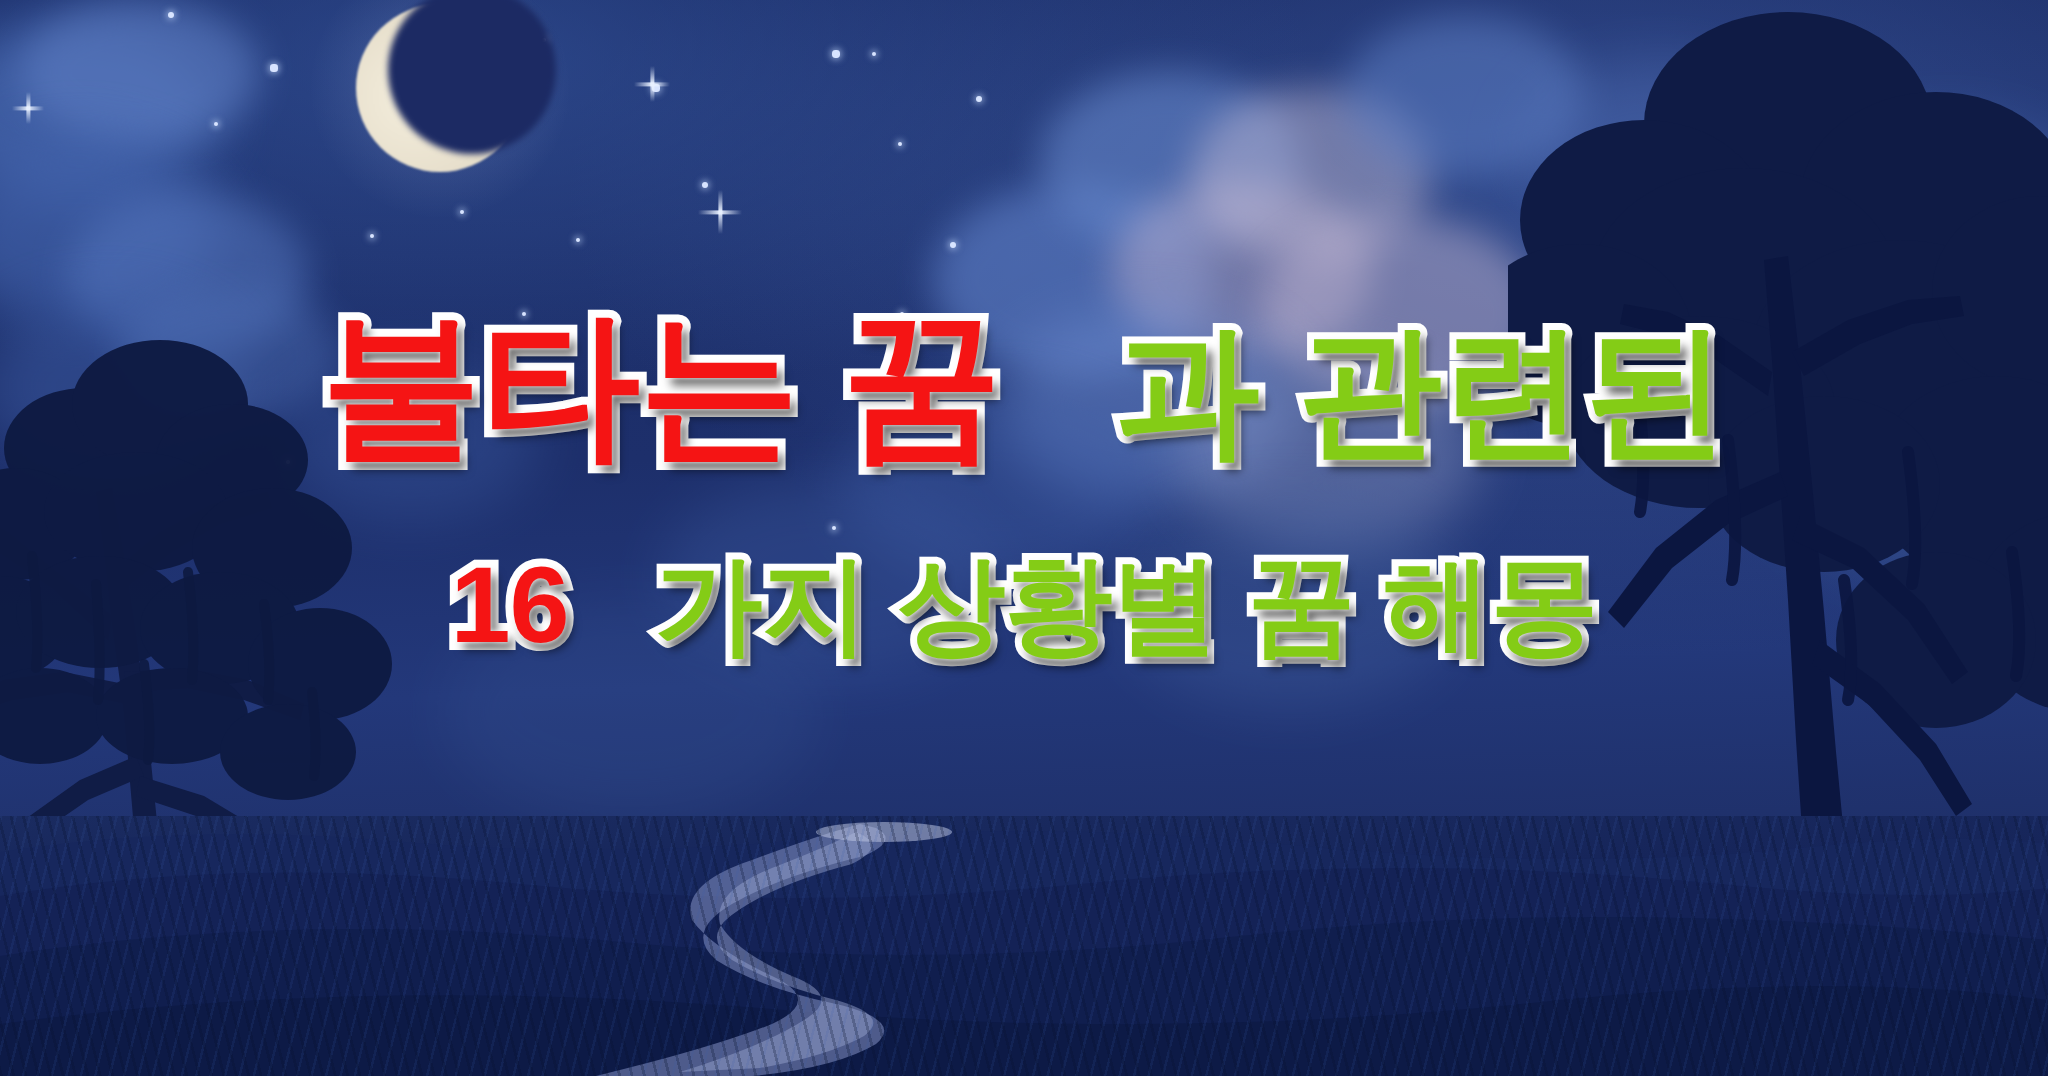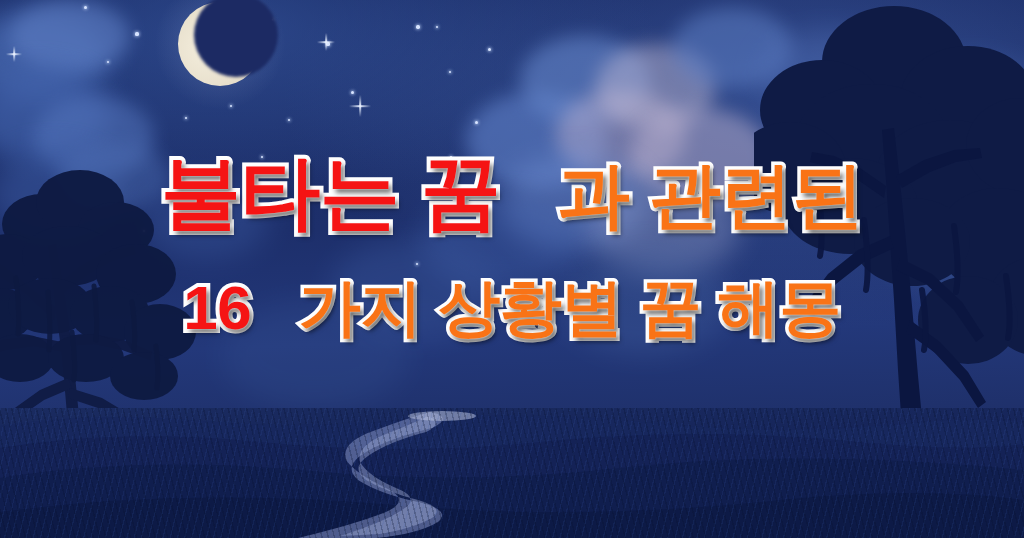--- a/index.html
+++ b/index.html
@@ -133,34 +133,34 @@
     text-align: center;
     z-index: 40;
   }
   .title-line {
     white-space: nowrap;
     line-height: 1.02;
     font-weight: 900;
     letter-spacing: -0.5px;
   }
   .line1 { font-size: 80px; margin-bottom: 42px; }
-  .line2 { font-size: 62px; }
+  .line2 { font-size: 54px; }
 
   .seg { display: inline-block; }
 
   .seg-red {
     color: #f51414;
     -webkit-text-stroke: 8px #ffffff;
     paint-order: stroke fill;
     text-shadow:
       0 0 2px rgba(255,255,255,0.9),
       3px 4px 5px rgba(0,0,0,0.55);
   }
   .seg-black {
-    color: #f97316;
+    color: #84cc16;
     -webkit-text-stroke: 7px #ffffff;
     paint-order: stroke fill;
     text-shadow:
       0 0 2px rgba(255,255,255,0.85),
       3px 4px 5px rgba(0,0,0,0.6);
   }
   .seg-black.sm { font-size: 0.90em; }
   .gap { display: inline-block; width: 14px; }
 </style>
 </head>

